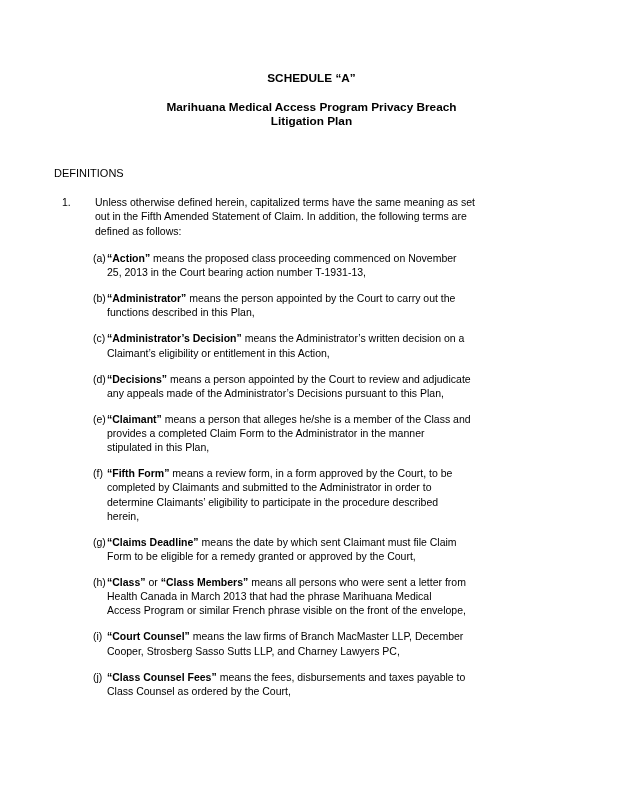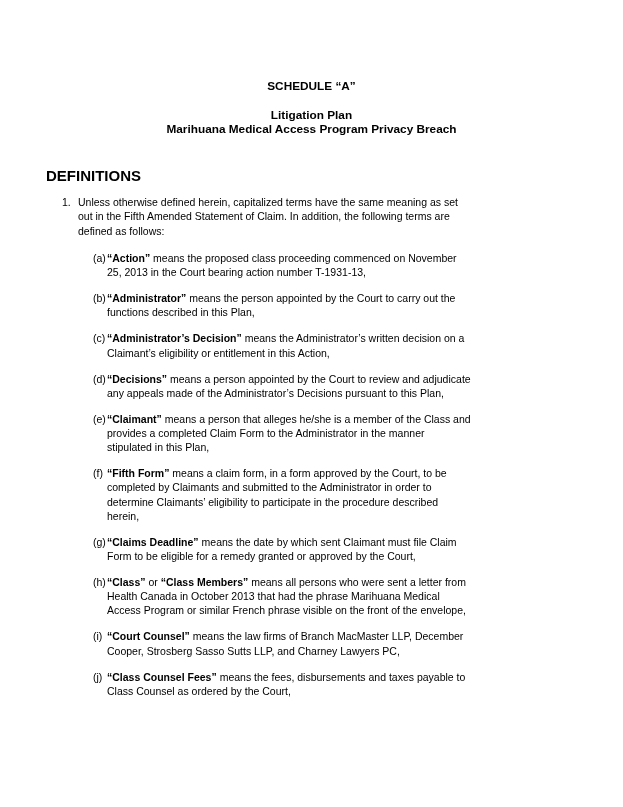--- a/index.html
+++ b/index.html
@@ -7,57 +7,57 @@
   body {
     width: 623px; height: 807px;
     font-family: "Liberation Sans", sans-serif;
     color: #000000;
     position: relative;
     overflow: hidden;
   }
   .page { position: absolute; inset: 0; background: #ffffff; }
 
   .title-block {
-    position: absolute; top: 80px; left: 0; right: 0;
+    position: absolute; top: 72px; left: 0; right: 0;
     text-align: center; font-weight: bold;
     font-size: 11.8px; line-height: 13.9px;
   }
   .schedule-line { margin-bottom: 15px; }
 
   .section-heading {
-    position: absolute; top: 167px; left: 46px;
-    font-weight: bold; font-size: 15px;
+    position: absolute; top: 167px; left: 54px;
+    font-weight: normal; font-size: 11px;
   }
 
   .para1 {
     position: absolute; top: 195px; left: 62px; width: 500px;
     display: flex; align-items: flex-start;
     font-size: 10.5px; line-height: 14.3px;
   }
   .para1-num { width: 16px; flex-shrink: 0; }
-  .para1-text { white-space: pre-line; }
+  .para1-text { white-space: pre-line; margin-left: 17px; }
 
   .def-list {
     position: absolute; top: 251px; left: 93px; width: 485px;
     font-size: 10.5px; line-height: 14.2px;
   }
   .def-item { display: flex; align-items: flex-start; margin-bottom: 11.8px; }
   .def-marker { width: 14px; flex-shrink: 0; }
   .def-text { white-space: pre-line; width: 470px; }
   .b { font-weight: bold; }
 </style>
 </head>
 <body>
 
 <div class="page">
 
   <div class="title-block">
     <div class="schedule-line">SCHEDULE “A”</div>
+    <div>Marihuana Medical Access Program Privacy Breach</div>
     <div>Litigation Plan</div>
-    <div>Marihuana Medical Access Program Privacy Breach</div>
   </div>
 
   <div class="section-heading">DEFINITIONS</div>
 
   <div class="para1">
     <span class="para1-num">1.</span>
     <div class="para1-text">Unless otherwise defined herein, capitalized terms have the same meaning as set
 out in the Fifth Amended Statement of Claim.  In addition, the following terms are
 defined as follows:</div>
   </div>
@@ -84,34 +84,34 @@
 any appeals made of the Administrator’s Decisions pursuant to this Plan,</span></div>
       </div>
       <div class="def-item">
         <span class="def-marker">(e)</span>
         <div class="def-text"><span class="b">“Claimant”</span><span> means a person that alleges he/she is a member of the Class and
 provides a completed Claim Form to the Administrator in the manner
 stipulated in this Plan,</span></div>
       </div>
       <div class="def-item">
         <span class="def-marker">(f)</span>
-        <div class="def-text"><span class="b">“Fifth Form”</span><span> means a claim form, in a form approved by the Court, to be
+        <div class="def-text"><span class="b">“Fifth Form”</span><span> means a review form, in a form approved by the Court, to be
 completed by Claimants and submitted to the Administrator in order to
 determine Claimants’ eligibility to participate in the procedure described
 herein,</span></div>
       </div>
       <div class="def-item">
         <span class="def-marker">(g)</span>
         <div class="def-text"><span class="b">“Claims Deadline”</span><span> means the date by which sent Claimant must file Claim
 Form to be eligible for a remedy granted or approved by the Court,</span></div>
       </div>
       <div class="def-item">
         <span class="def-marker">(h)</span>
         <div class="def-text"><span class="b">“Class”</span><span> or </span><span class="b">“Class Members”</span><span> means all persons who were sent a letter from
-Health Canada in October 2013 that had the phrase Marihuana Medical
+Health Canada in March 2013 that had the phrase Marihuana Medical
 Access Program or similar French phrase visible on the front of the envelope,</span></div>
       </div>
       <div class="def-item">
         <span class="def-marker">(i)</span>
         <div class="def-text"><span class="b">“Court Counsel”</span><span> means the law firms of Branch MacMaster LLP, December
 Cooper, Strosberg Sasso Sutts LLP, and Charney Lawyers PC,</span></div>
       </div>
       <div class="def-item">
         <span class="def-marker">(j)</span>
         <div class="def-text"><span class="b">“Class Counsel Fees”</span><span> means the fees, disbursements and taxes payable to

